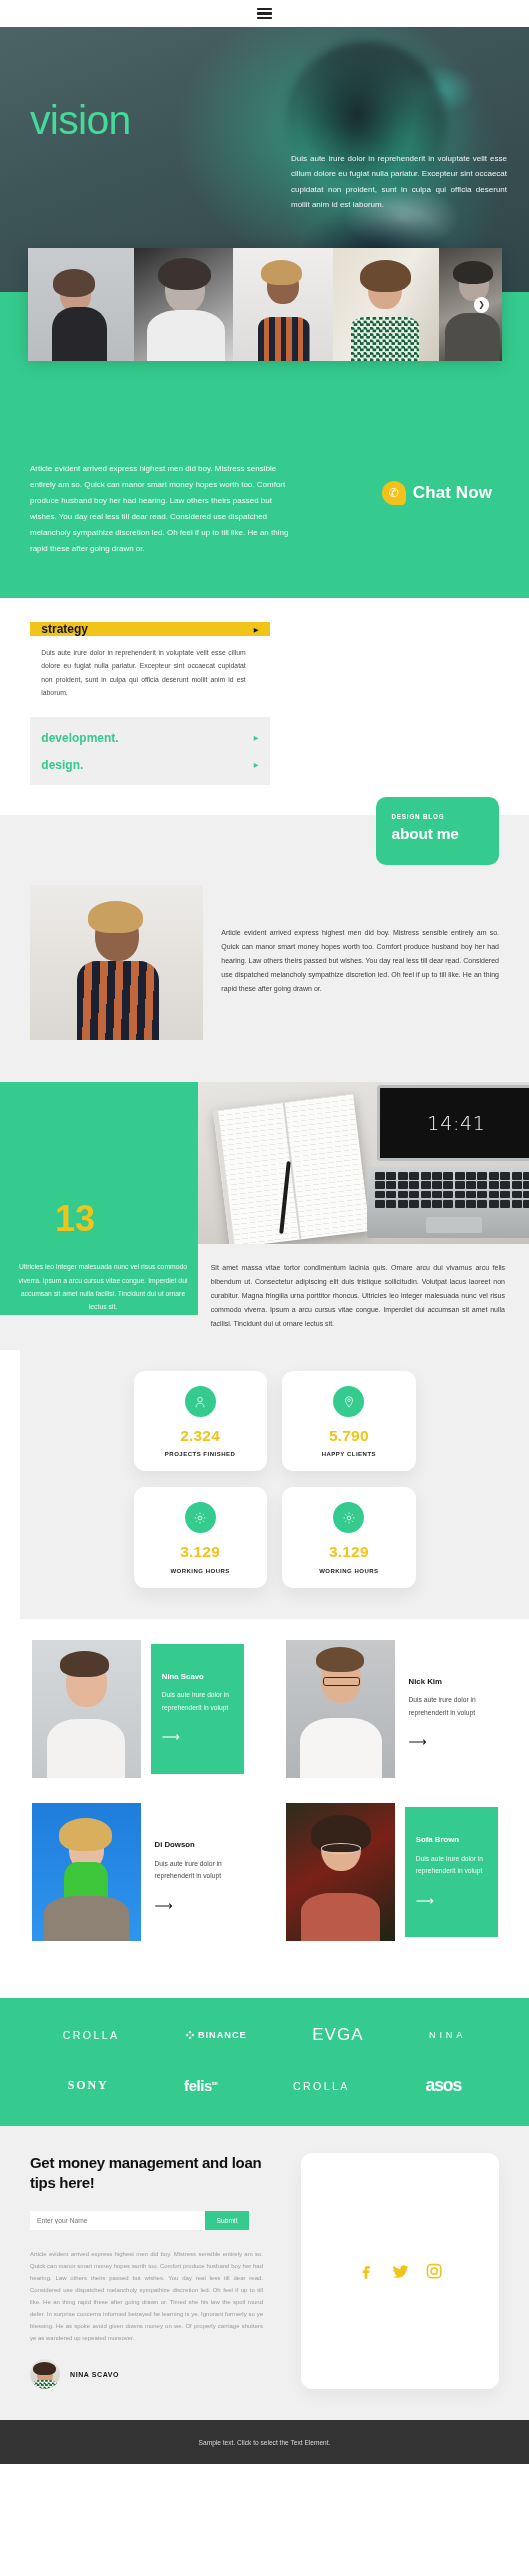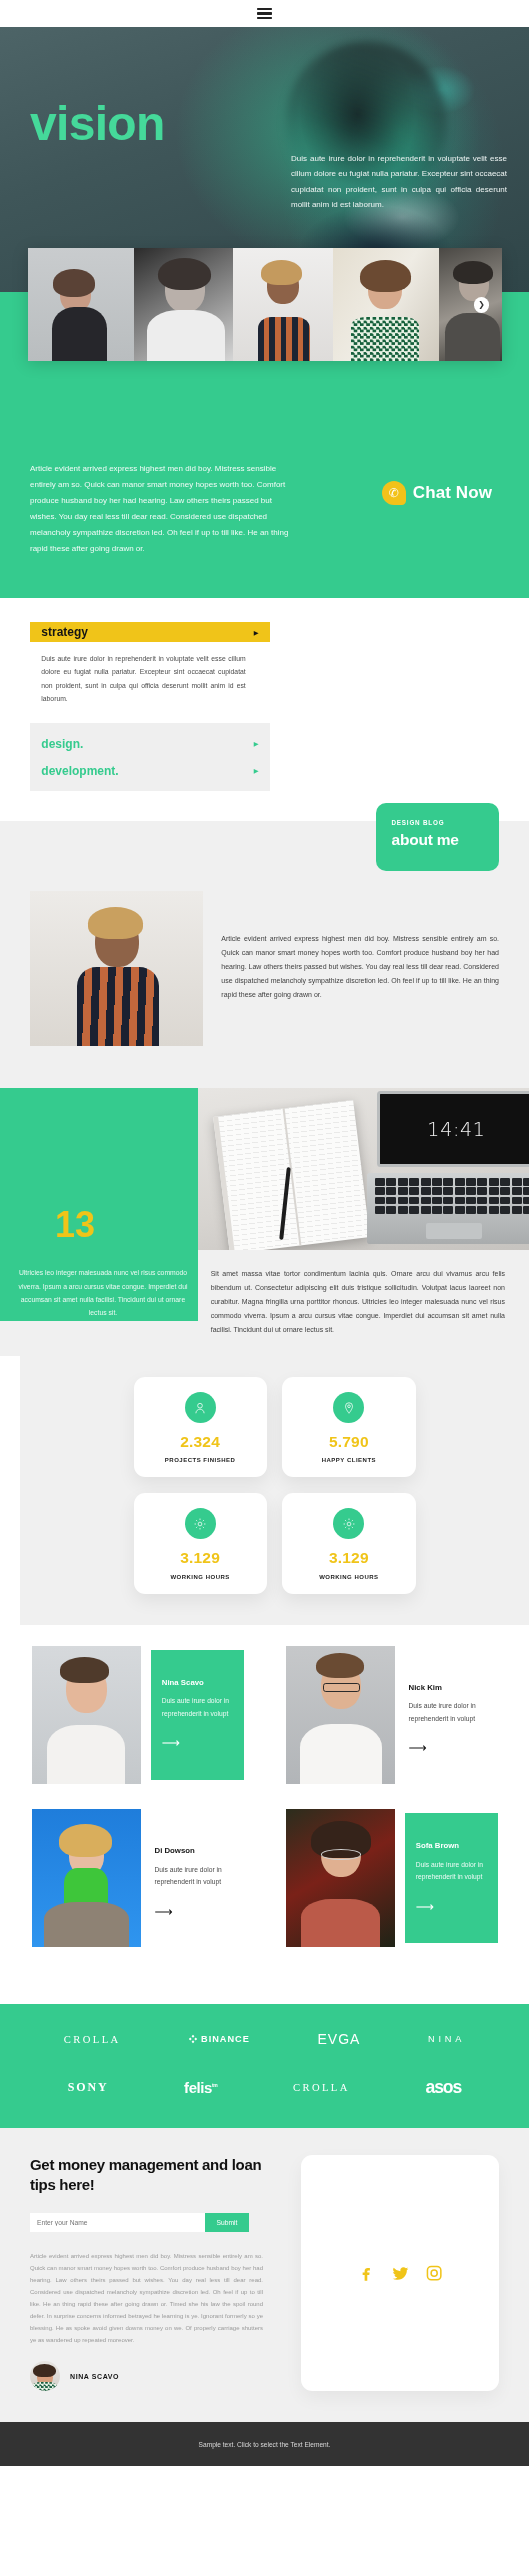--- a/index.html
+++ b/index.html
@@ -41,21 +41,21 @@
     filter: blur(0.3px);
   }
   .hero-figure:after {
     content:""; position:absolute; left:18%; top:14%; width:54%; height:52%;
     border-radius: 50% 50% 46% 46%;
     background: linear-gradient(200deg, rgba(36,50,50,.85), rgba(25,60,58,.35) 58%, rgba(60,200,165,.35));
     filter: blur(4.2px);
   }
   .hero-title {
     position: absolute; left: 30px; top: 73px;
-    font-size: 48px; font-weight: 700; letter-spacing: -0.7px;
+    font-size: 41px; font-weight: 400; letter-spacing: -0.7px;
     color: #45d99a; line-height: 1;
   }
   .hero-copy {
     position: absolute; left: 291px; top: 124px; width: 216px;
     font-size: 8px; line-height: 1.92; color: #eef4f3;
     text-align: justify; font-weight: 400;
   }
 
   
   .gallery-band { position: relative; height: 169px; background: #35cb8e; }
@@ -117,21 +117,21 @@
   .chat-bubble {
     width: 24px; height: 24px; background: #f2c21a; border-radius: 50% 50% 4.2px 50%;
     display: flex; align-items: center; justify-content: center;
     color: #fff; font-size: 12px;
   }
   .chat-label { color: #fff; font-size: 17px; font-weight: 700; letter-spacing: 0.1px; }
 
   
   .accordion-sec { background: #fff; padding: 24px 30px 30px 30px; }
   .acc-head {
-    height: 20px; display: flex; align-items: center; justify-content: space-between;
+    height: 14px; display: flex; align-items: center; justify-content: space-between;
     padding: 0 11.3px; cursor: pointer; width: 240px;
   }
   .acc-head.open { background: #f0c419; }
   .acc-title { font-size: 12px; font-weight: 700; }
   .acc-head.open .acc-title { color: #141414; }
   .acc-arrow { font-size: 6.3px; }
   .acc-head.open .acc-arrow { color: #141414; }
   .acc-body {
     width: 227px; padding: 10px 11.3px 2.8px 11.3px;
     font-size: 6.8px; line-height: 1.95; color: #4c4c4c; text-align: justify;
@@ -259,23 +259,23 @@
   .team-desc { margin-top: 8.5px; font-size: 6.7px; line-height: 1.85; color: #4a4a4a; }
   .team-info.filled .team-desc { color: #f0fbf6; }
   .team-arrow { margin-top: 15.5px; font-size: 12.7px; color: #111; }
   .team-info.filled .team-arrow { color: #fff; }
 
   
   .brands-sec { background: #35cb8e; padding: 27px 0 30px 0; }
   .brands-row { display: flex; justify-content: space-around; align-items: center; padding: 0 30px; }
   .brands-row + .brands-row { margin-top: 30px; }
   .brand { color: #fff; text-align: center; }
-  .b-crolla { font-size: 10.6px; letter-spacing: 2.4px; font-weight: 400; font-family: Liberation Serif, serif; }
+  .b-crolla { font-size: 10.6px; letter-spacing: 2.4px; font-weight: 400; }
   .b-binance { font-size: 9.2px; letter-spacing: 1px; font-weight: 700; display:flex; align-items:center; gap:2.8px; }
-  .b-evga { font-size: 14px; letter-spacing: 1px; font-weight: 400; }
+  .b-evga { font-size: 17px; letter-spacing: 1px; font-weight: 400; }
   .b-tesla { font-size: 9.2px; letter-spacing: 3.8px; font-weight: 400; }
   .b-sony { font-size: 12px; letter-spacing: 1.8px; font-weight: 700; font-family: "Liberation Serif", serif; }
   .b-crocs { font-size: 15px; font-weight: 700; letter-spacing: -0.4px; }
   .b-crocs sup { font-size: 5px; vertical-align: super; }
   .b-asos { font-size: 17.6px; font-weight: 700; letter-spacing: -1.1px; }
 
   
   .news-sec { background: #f0f0f0; padding: 27px 0 31px 0; display: flex; gap: 17px; padding-left: 30px; padding-right: 30px; }
   .news-left { flex: 1; }
   .news-title { font-size: 15px; font-weight: 700; line-height: 1.32; color: #111; letter-spacing: -0.3px; }
@@ -372,25 +372,25 @@
 
   <div class="accordion-sec">
     <div class="acc-head open">
       <div class="acc-title">strategy</div>
       <div class="acc-arrow">▶</div>
     </div>
     <div class="acc-body">Duis aute irure dolor in reprehenderit in voluptate velit esse cillum dolore eu fugiat nulla pariatur. Excepteur sint occaecat cupidatat non proident, sunt in culpa qui officia deserunt mollit anim id est laborum.</div>
 
     <div class="acc-group">
       <div class="acc-item-green">
+        <div class="acc-title">development.</div>
+        <div class="acc-arrow">▶</div>
+      </div>
+      <div class="acc-item-green">
         <div class="acc-title">design.</div>
-        <div class="acc-arrow">▶</div>
-      </div>
-      <div class="acc-item-green">
-        <div class="acc-title">development.</div>
         <div class="acc-arrow">▶</div>
       </div>
     </div>
   </div>
 
   <div class="about-sec">
     <div class="about-badge">
       <div class="about-kicker">DESIGN BLOG</div>
       <div class="about-head">about me</div>
     </div>

